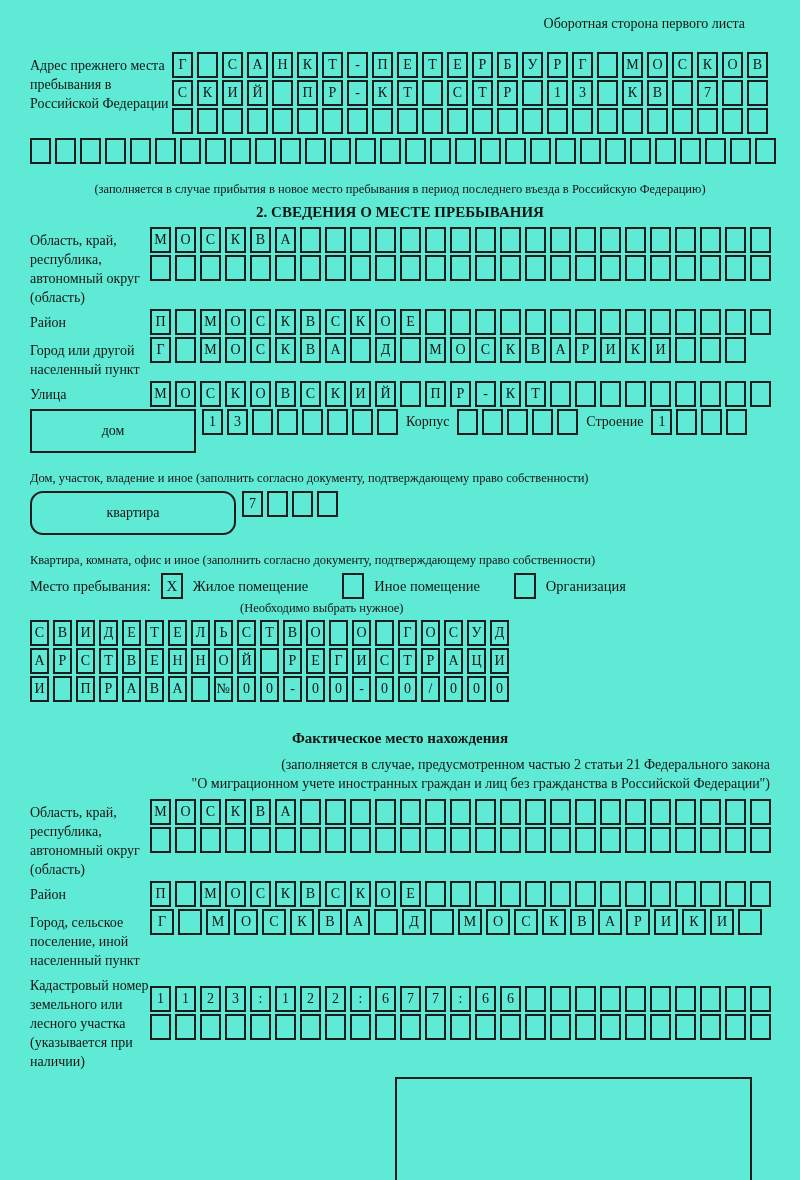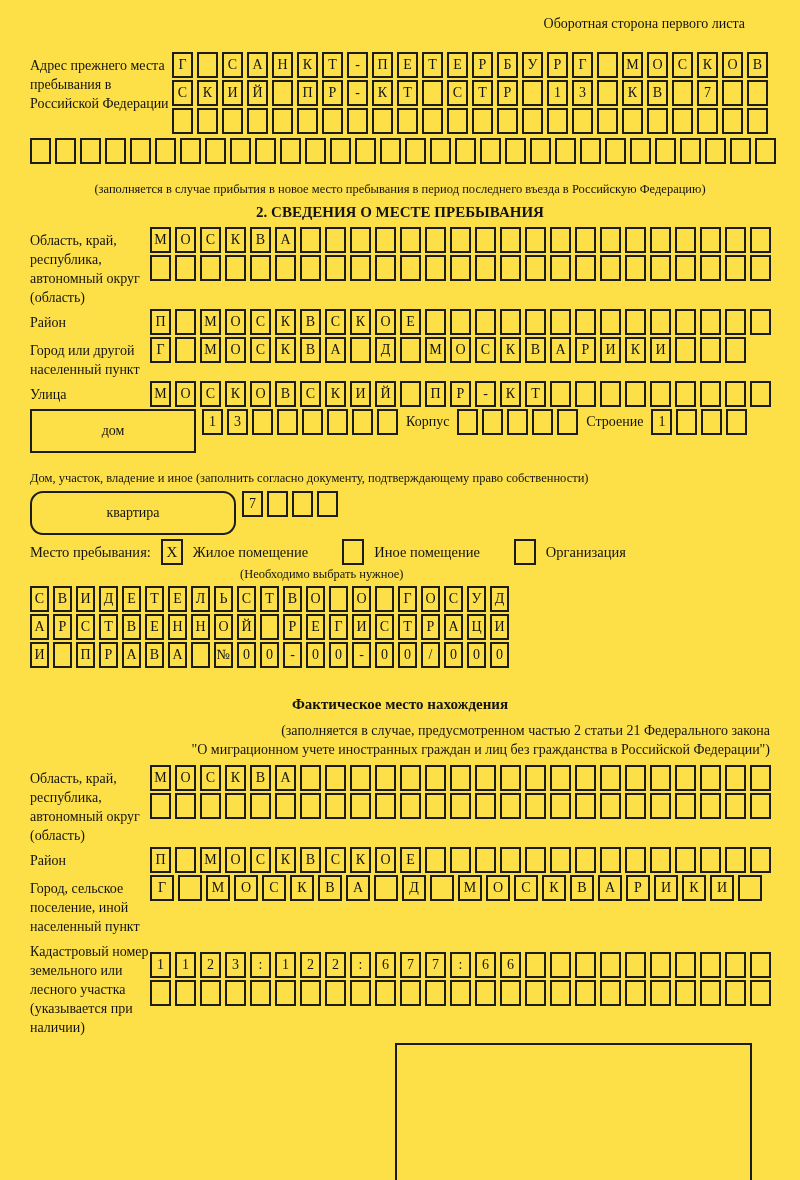--- a/index.html
+++ b/index.html
@@ -1,18 +1,18 @@
 <!DOCTYPE html>
 <html><head>
 <meta charset="utf-8">
 <style>
   * { margin:0; padding:0; box-sizing:border-box; }
   body { background:#fff; }
   .sheet {
-    width:800px; height:1180px; background:#fde047; color:#131313;
+    width:800px; height:1180px; background:#5eead4; color:#131313;
     font-family:"Liberation Serif", "DejaVu Serif", serif;
     padding:16px 30px 0 30px; overflow:hidden; position:relative;
   }
   .page-header { text-align:right; font-size:14px; padding-right:25px; margin-bottom:20px; }
   .row { display:flex; align-items:flex-start; margin-bottom:2px; }
   .lbl { font-size:14px; line-height:19px; padding-top:4px; }
   .w142 { width:142px; flex:0 0 142px; }
   .w120 { width:120px; flex:0 0 120px; }
   .w230 { width:230px; flex:0 0 230px; }
   .rows > .cells { margin-bottom:2px; }
@@ -359,20 +359,21 @@
 
   <div class="row">
     <div class="wide-box w206">квартира</div>
     <div class="cells">
         <span class="cell">7</span>
         <span class="cell"></span>
         <span class="cell"></span>
         <span class="cell"></span>
       </div>
   </div>
+  <div class="note">Квартира, комната, офис и иное (заполнить согласно документу, подтверждающему право собственности)</div>
 
   <div class="row stay-row">
     <span class="stay-lbl">Место пребывания:</span>
     <span class="checkbox">X</span>
     <span class="opt-label">Жилое помещение</span>
     <span class="checkbox"></span>
     <span class="opt-label">Иное помещение</span>
     <span class="checkbox"></span>
     <span class="opt-label">Организация</span>
   </div>

